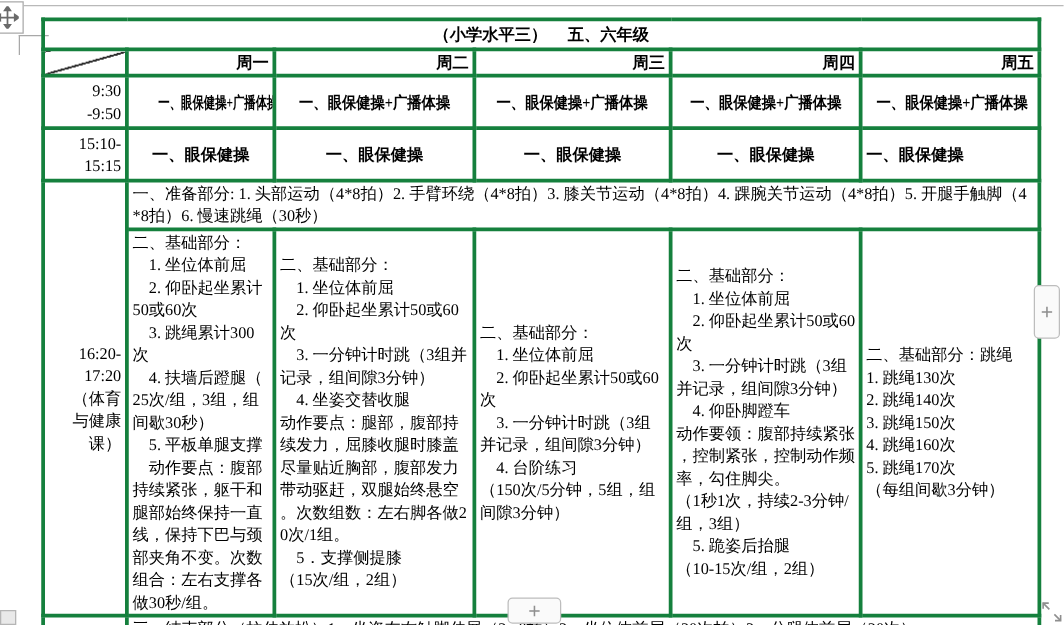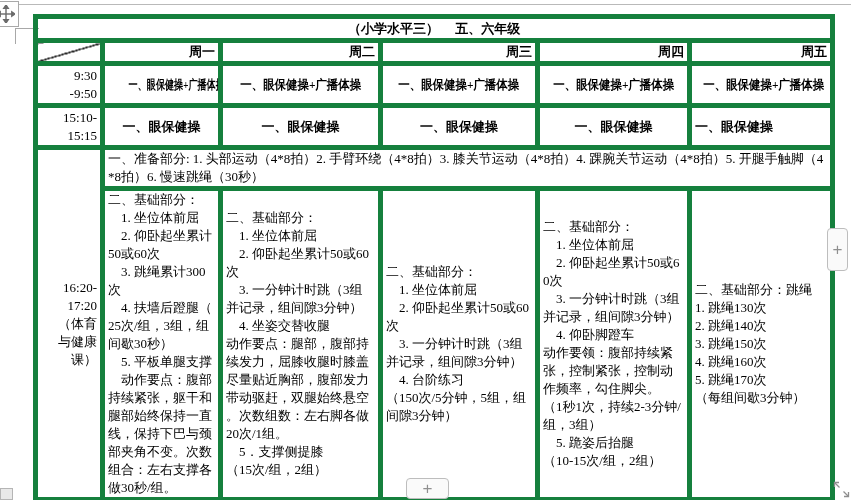--- a/index.html
+++ b/index.html
@@ -30,21 +30,21 @@
   .resize-handle{position:absolute;left:833px;top:481px;width:17px;height:17px;}
   .scroll-corner{position:absolute;left:0;top:488px;width:13px;height:12px;background:#e9e9e9;border:1px solid #b5b5b5;box-sizing:border-box;}
 
   
   table.sched{
     position:absolute;left:33px;top:14px;width:797px;
     border-collapse:collapse;table-layout:fixed;
     border:2px solid #2b2b2b;
   }
   .sched td{
-    border:5px solid #15803d;
+    border:3px solid #15803d;
     padding:0 3px;box-sizing:border-box;
     overflow:hidden;vertical-align:middle;
     font-size:13px;line-height:18px;
   }
   .title-cell{height:24px;text-align:center;font-weight:bold;font-size:15px;}
   .hdr{height:20px;text-align:right;font-weight:bold;}
   .corner{
     background:linear-gradient(to bottom right,
       transparent calc(50% - 0.8px), #2b2b2b calc(50% - 0.8px),
       #2b2b2b calc(50% + 0.8px), transparent calc(50% + 0.8px));

